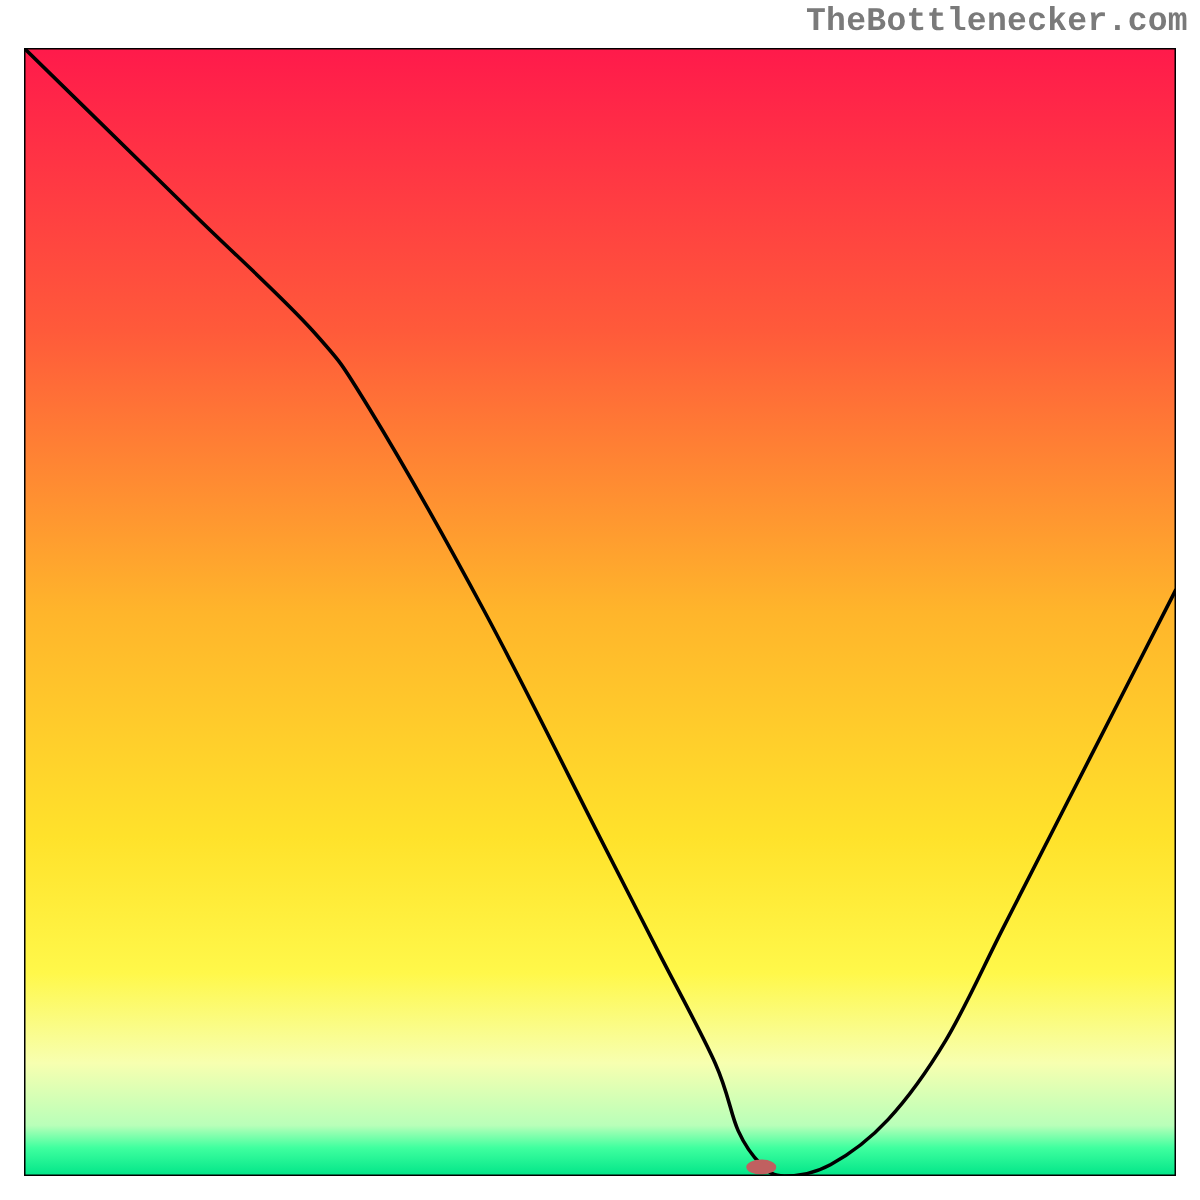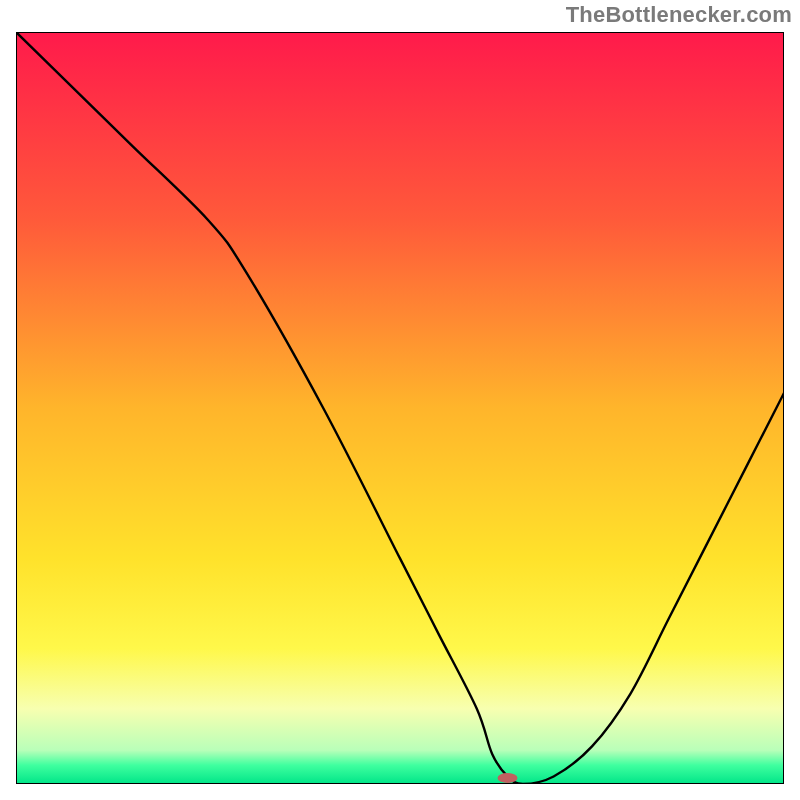--- a/index.html
+++ b/index.html
@@ -7,20 +7,21 @@
     padding: 0;
     width: 800px;
     height: 800px;
     background: #ffffff;
     font-family: Arial, Helvetica, sans-serif;
   }
   .container {
     position: relative;
     width: 800px;
     height: 800px;
+    font-family: Liberation Mono, monospace;
   }
   .attrib {
     position: absolute;
     top: 2px;
     right: 8px;
     font-size: 22px;
     font-weight: 600;
     color: #7a7a7a;
     letter-spacing: 0.2px;
   }

